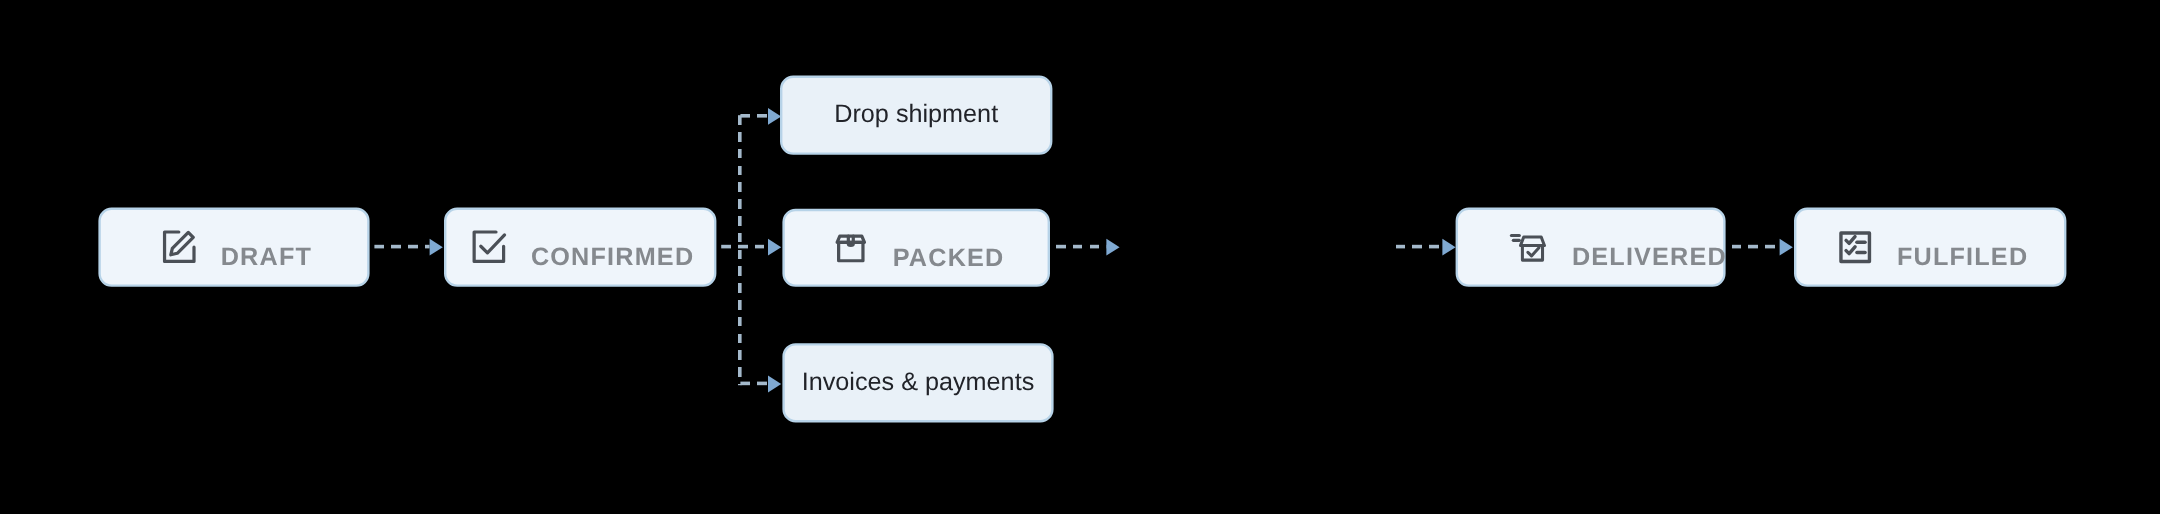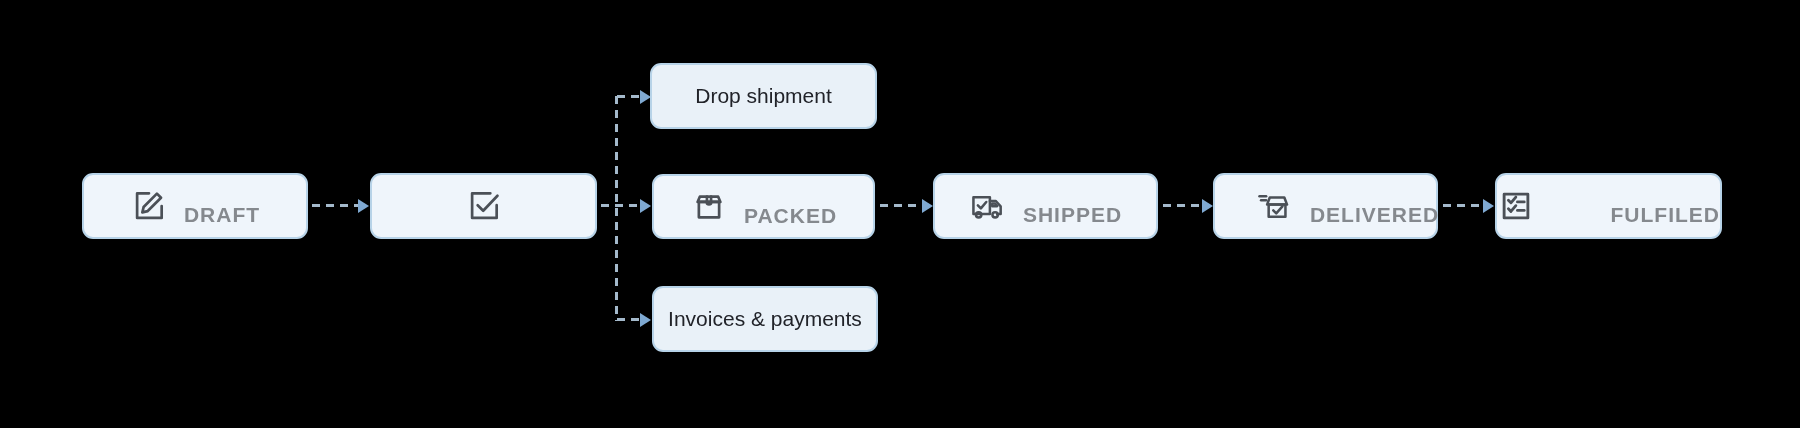--- a/index.html
+++ b/index.html
@@ -53,21 +53,21 @@
     border-bottom:7px solid transparent;
     border-left:11px solid var(--arrowhead,#7fa9d2);
   }
 
   
   #n-draft     {left:82px;  top:173px; width:226px; height:66px;}
   #n-confirmed {left:370px; top:173px; width:227px; height:66px;}
   #n-packed    {left:652px; top:174px; width:223px; height:65px;}
   #n-shipped   {left:933px; top:173px; width:225px; height:66px;}
   #n-delivered {left:1213px;top:173px; width:225px; height:66px;padding-left:44px;}
-  #n-fulfiled  {left:1495px;top:173px; width:227px; height:66px;justify-content:space-between;}
+  #n-fulfiled  {left:1495px;top:173px; width:227px; height:66px;}
   #n-drop      {left:650px; top:63px;  width:227px; height:66px;}
   #n-invoices  {left:652px; top:286px; width:226px; height:66px;}
 
   
   #c-draft-confirmed   {left:312px; top:204px; width:46px;}
   #a-draft-confirmed   {left:358px; top:199px;}
   #c-confirmed-packed  {left:601px; top:204px; width:39px;}
   #a-confirmed-packed  {left:640px; top:199px;}
   #v-branch            {left:615px; top:96px;  height:225px;}
   #c-branch-top        {left:617px; top:95px;  width:23px;}
@@ -99,20 +99,21 @@
   <div class="hline" id="c-draft-confirmed"></div>
   <div class="arrow" id="a-draft-confirmed"></div>
 
   <div class="node" id="n-confirmed">
     <span class="icon">
       <svg viewBox="0 0 24 24" fill="none" stroke="currentColor" stroke-width="1.7" stroke-linecap="round" stroke-linejoin="round">
         <path d="M20 11.5v8H4.5V4h11.5"></path>
         <path d="M8 11.5l3.5 3.5 9-9.5"></path>
       </svg>
     </span>
+    <span class="stage-label">CONFIRMED</span>
   </div>
 
   <div class="hline" id="c-confirmed-packed"></div>
   <div class="arrow" id="a-confirmed-packed"></div>
   <div class="vline" id="v-branch"></div>
   <div class="hline" id="c-branch-top"></div>
   <div class="arrow" id="a-branch-top"></div>
   <div class="hline" id="c-branch-bottom"></div>
   <div class="arrow" id="a-branch-bottom"></div>
 
@@ -131,33 +132,20 @@
     <span class="stage-label">PACKED</span>
   </div>
 
   <div class="node branch" id="n-invoices">
     <span class="branch-label">Invoices &amp; payments</span>
   </div>
 
   <div class="hline" id="c-packed-shipped"></div>
   <div class="arrow" id="a-packed-shipped"></div>
 
-  <div class="node" id="n-shipped">
-    <span class="icon">
-      <svg viewBox="0 0 24 24" fill="none" stroke="currentColor" stroke-width="1.6" stroke-linecap="round" stroke-linejoin="round">
-        <path d="M13.2 17.1H2.8V6.5h10.4v10.6z"></path>
-        <path d="M5.6 11.6l1.9 1.9 3.4-4"></path>
-        <path d="M13.2 8.8h3.6l3.2 3.4v4.9h-2.2"></path>
-        <path d="M14.7 10.4h1.6l1.5 1.7h-3.1z"></path>
-        <circle cx="6.1" cy="17.6" r="1.7"></circle>
-        <circle cx="16.5" cy="17.6" r="1.7"></circle>
-      </svg>
-    </span>
-    <span class="stage-label">SHIPPED</span>
-  </div>
 
   <div class="hline" id="c-shipped-delivered"></div>
   <div class="arrow" id="a-shipped-delivered"></div>
 
   <div class="node" id="n-delivered">
     <span class="icon">
       <svg viewBox="0 0 24 24" fill="none" stroke="currentColor" stroke-width="1.6" stroke-linecap="round" stroke-linejoin="round">
         <path d="M2.2 5.8h4.2"></path>
         <path d="M3.2 8.4h3.2"></path>
         <path d="M8.7 6.6h9.2l1.7 4.5H7z"></path>

